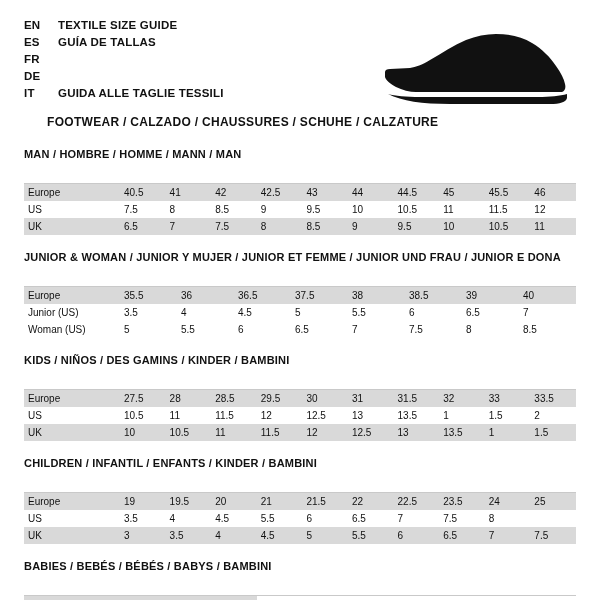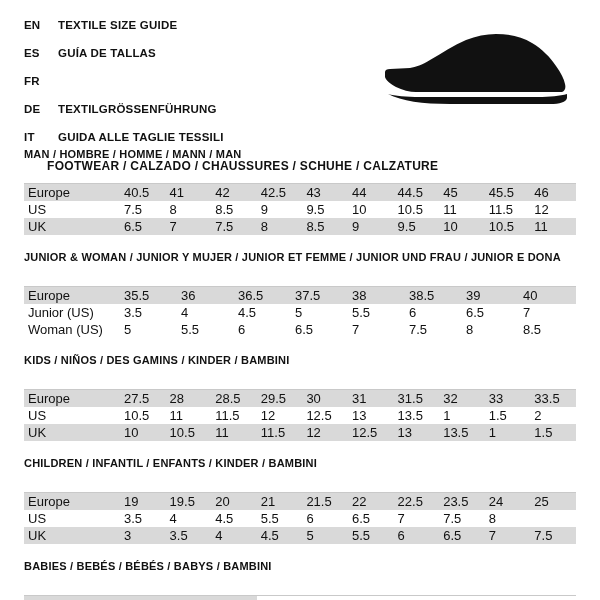--- a/index.html
+++ b/index.html
@@ -23,21 +23,21 @@
   }
 
   
   .header {
     position: relative;
     height: 100px;
   }
   .lang-lines {
     display: flex;
     flex-direction: column;
-    gap: 13px;
+    gap: 2px;
   }
   .lang-row {
     display: flex;
     align-items: baseline;
     font-size: 11.5px;
     line-height: 15px;
     font-weight: bold;
     letter-spacing: 0.2px;
   }
   .lang-code {
@@ -76,21 +76,21 @@
     font-weight: bold;
     letter-spacing: 0.2px;
     padding-bottom: 23px;
     border-bottom: 1px solid #c9c9c9;
     margin-bottom: 0;
   }
   table.size {
     border-collapse: collapse;
     width: 100%;
     table-layout: fixed;
-    font-size: 13px;
+    font-size: 10px;
   }
   table.size td {
     height: 17px;
     padding: 0 0 0 4px;
     vertical-align: middle;
     text-align: left;
     white-space: nowrap;
     overflow: hidden;
   }
   table.size tr.shade td {
@@ -126,21 +126,20 @@
       </div>
       <div class="lang-row">
         <span class="lang-code">ES</span>
         <span class="lang-title">GUÍA DE TALLAS</span>
       </div>
       <div class="lang-row">
         <span class="lang-code">FR</span>
       </div>
       <div class="lang-row">
         <span class="lang-code">DE</span>
-        <span class="lang-title">TEXTILGRÖSSENFÜHRUNG</span>
       </div>
       <div class="lang-row">
         <span class="lang-code">IT</span>
         <span class="lang-title">GUIDA ALLE TAGLIE TESSILI</span>
       </div>
     </div>
 
     <div class="shoe-wrap">
       <svg viewBox="0 0 190 78" width="190" height="78" aria-hidden="true">
         <path fill="#111111" d="M36 60 C30 60 22 58 16 55 C10 52 6 48 5 45 L5 40 C5 38 7 37 10 37 L30 36 C36 35 42 33 50 28 C62 21 74 13 86 8 C96 4 106 2 116 2 C130 2 142 5 152 11 C162 17 170 25 176 34 C181 41 184 47 185 52 C186 56 185 59 182 60 Z"></path>

